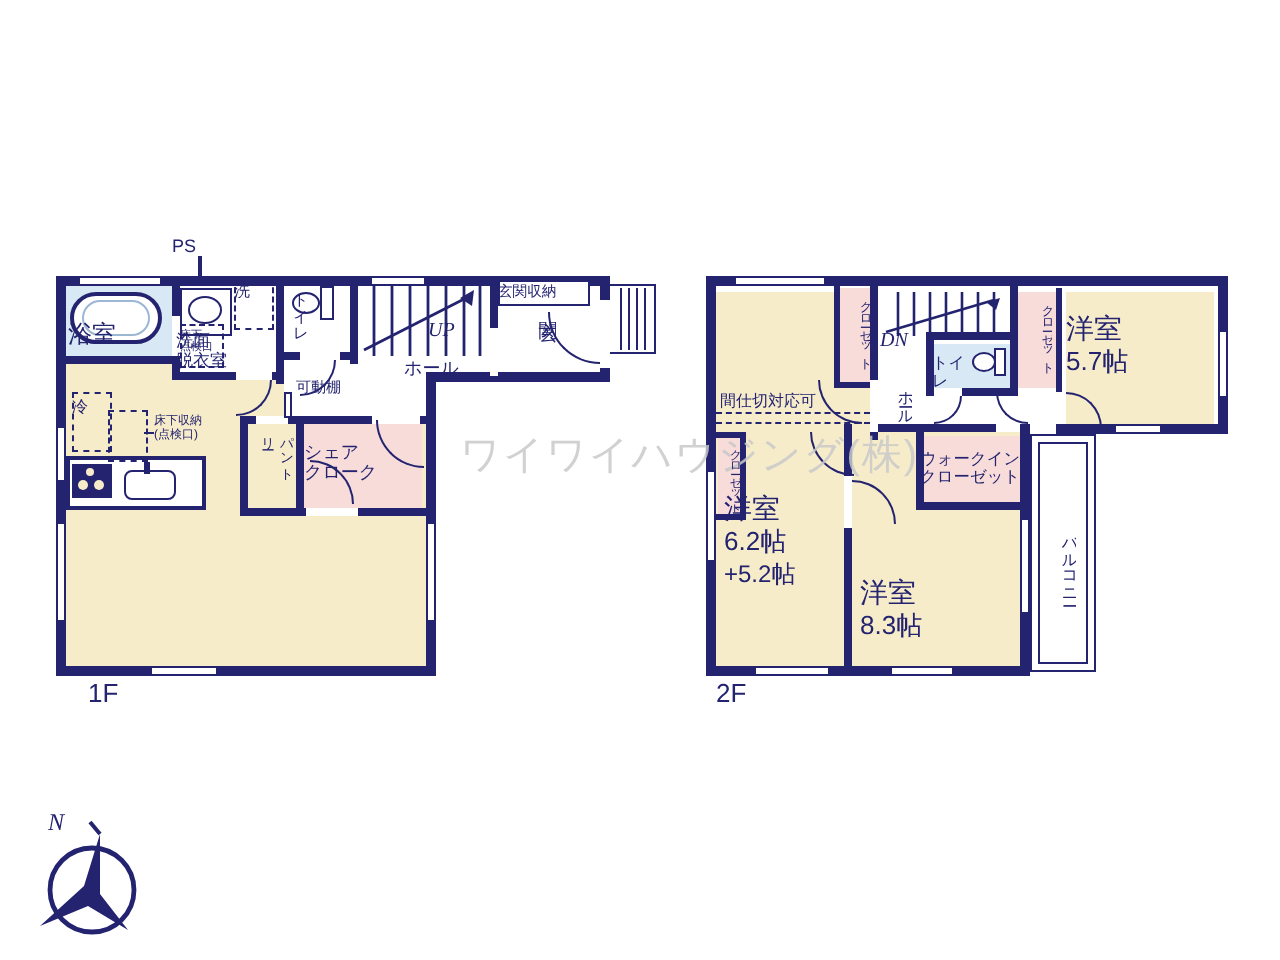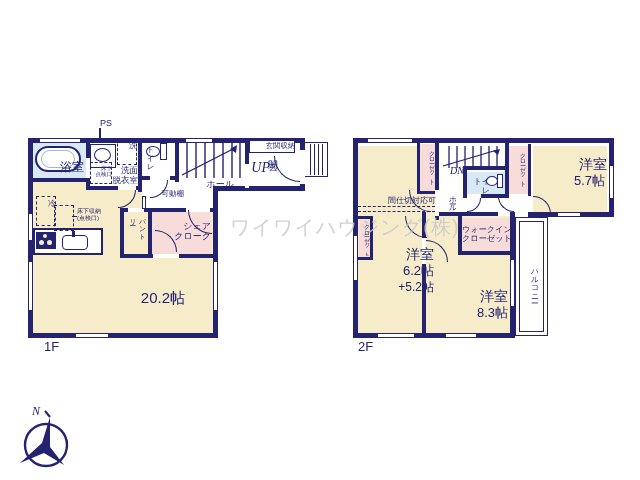--- a/index.html
+++ b/index.html
@@ -11,21 +11,21 @@
   .winh{background:#fff;border-top:1.4px solid #232370;border-bottom:1.4px solid #232370;z-index:5;}
   .winv{background:#fff;border-left:1.4px solid #232370;border-right:1.4px solid #232370;z-index:5;}
   .open{background:#fff;z-index:5;}
   .dash{border:1.3px dashed #232370;z-index:6;}
   .thin{border:1.4px solid #232370;background:#fff;z-index:2;}
   .fix{z-index:6;}
   .arc{border:1.3px solid #232370;background:transparent;z-index:6;}
   .arc-bl{border-bottom-left-radius:100%;border-top:0;border-right:0;}
   .arc-br{border-bottom-right-radius:100%;border-top:0;border-left:0;}
   .arc-tr{border-top-right-radius:100%;border-bottom:0;border-left:0;}
-  .lbl{color:#232370;font-size:8px;line-height:1.15;text-align:right;
+  .lbl{color:#232370;font-size:8px;line-height:1.15;text-align:left;
        white-space:pre-line;z-index:10;}
   .vlbl{color:#232370;writing-mode:vertical-rl;text-orientation:upright;
         font-size:7px;line-height:1;z-index:10;overflow:hidden;}
   .serifit{font-family:"Liberation Serif",serif;font-style:italic;}
   .wm{z-index:7;color:#c9c9c9;font-size:20px;letter-spacing:1px;opacity:.85;white-space:nowrap;}
   svg{display:block;}
 </style>
 </head>
 <body>
 
@@ -129,33 +129,32 @@
     </div>
 
     <div class="abs lbl" style="left:34px;top:161px;width:50px;font-size:12px;">浴室</div>
     <div class="abs lbl" style="left:86px;top:118px;width:26px;font-size:9px;">PS</div>
     <div class="abs lbl" style="left:117px;top:141px;width:20px;font-size:8px;">洗</div>
     <div class="abs lbl" style="left:88px;top:166px;width:50px;font-size:8.5px;">洗面
 脱衣室</div>
     <div class="abs lbl" style="left:90px;top:165px;width:22px;font-size:5.5px;">床下
 点検口</div>
     <div class="abs vlbl" style="left:143px;top:141px;width:11px;height:32px;font-size:7.5px;">トイレ</div>
-    <div class="abs lbl serifit" style="left:214px;top:160px;width:24px;font-size:14px;margin-left:32px;">UP</div>
+    <div class="abs lbl serifit" style="left:214px;top:160px;width:24px;font-size:10px;">UP</div>
     <div class="abs lbl" style="left:202px;top:179px;width:32px;font-size:9px;">ホール</div>
     <div class="abs lbl" style="left:148px;top:190px;width:36px;font-size:7.5px;">可動棚</div>
     <div class="abs thin" style="left:249px;top:140px;width:46px;height:13px;z-index:6;"></div>
     <div class="abs lbl" style="left:249px;top:142px;width:46px;font-size:7.3px;">玄関収納</div>
     <div class="abs vlbl" style="left:265px;top:153px;width:13px;height:40px;font-size:9.5px;">玄関</div>
     <div class="abs lbl" style="left:36px;top:199px;width:20px;font-size:8px;">冷</div>
     <div class="abs lbl" style="left:77px;top:208px;width:36px;font-size:6px;text-align:left;">床下収納
 (点検口)</div>
     <div class="abs vlbl" style="left:127px;top:214px;width:20px;height:26px;font-size:6.8px;line-height:1.4;">パントリー</div>
     <div class="abs lbl" style="left:152px;top:221px;width:59px;font-size:9px;">シェア
 クローク</div>
-    <div class="abs lbl" style="left:75px;top:289px;width:110px;font-size:15px;">20.2帖</div>
     <div class="abs lbl" style="left:44px;top:340px;width:30px;font-size:13px;text-align:left;">1F</div>
   </div>
 
   <div class="abs" style="left:0;top:0;width:640px;height:480px;">
 
     <div class="abs fill" style="left:358px;top:146px;width:77px;height:187px;background:#f7ecca;"></div>
     <div class="abs fill" style="left:426px;top:216px;width:84px;height:117px;background:#f7ecca;"></div>
     <div class="abs fill" style="left:533px;top:146px;width:74px;height:66px;background:#f7ecca;"></div>
     <div class="abs fill" style="left:439px;top:146px;width:92px;height:70px;background:#fff;"></div>
     <div class="abs fill" style="left:467px;top:172px;width:38px;height:22px;background:#d8e9f5;"></div>

